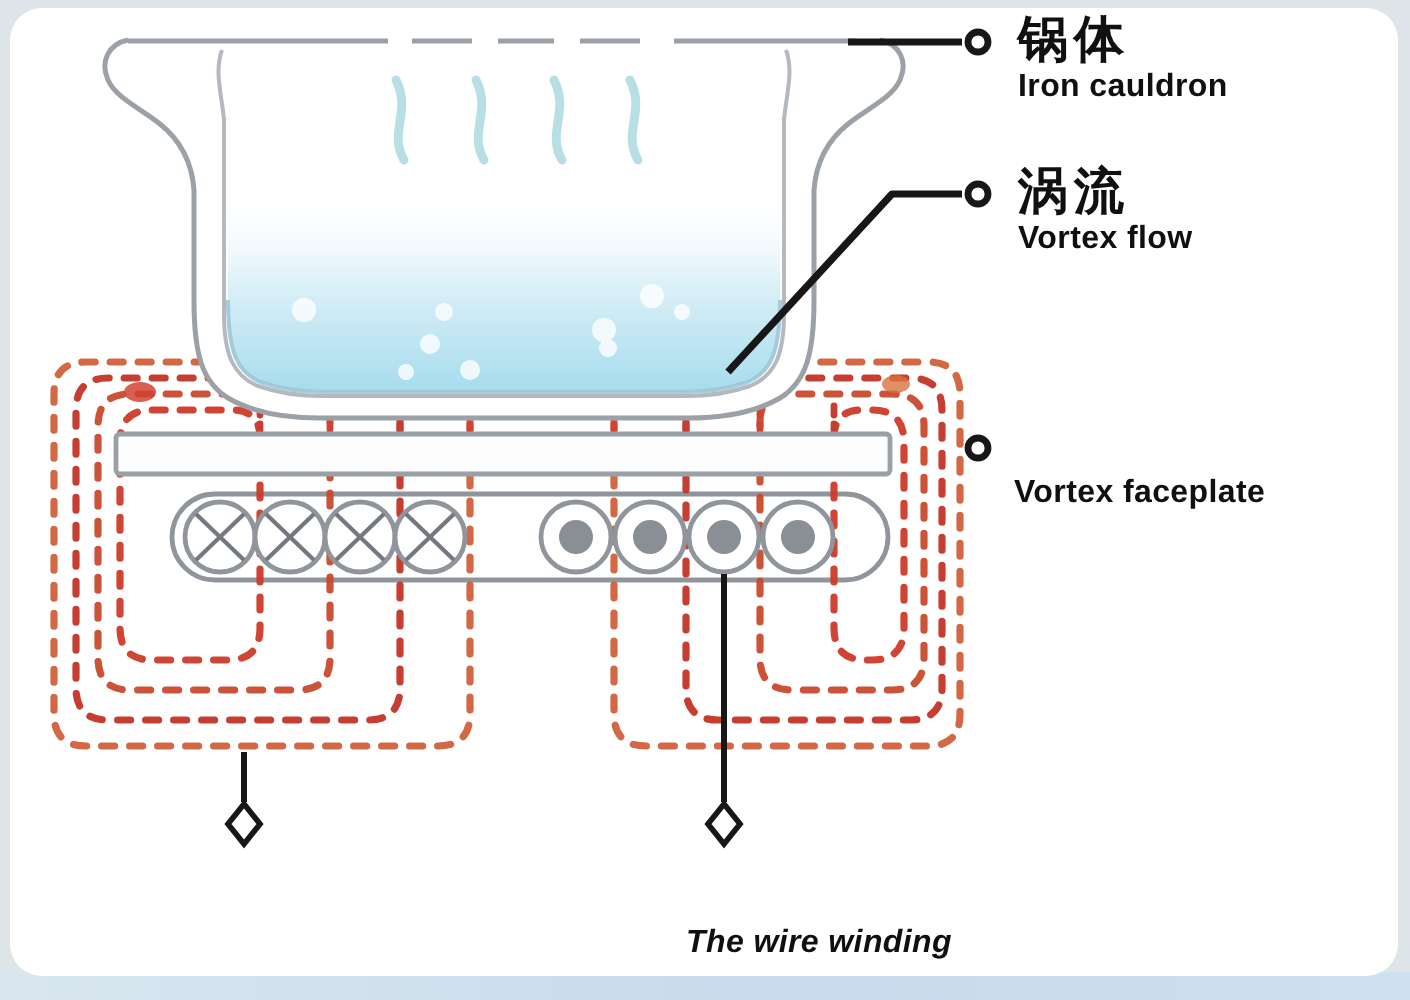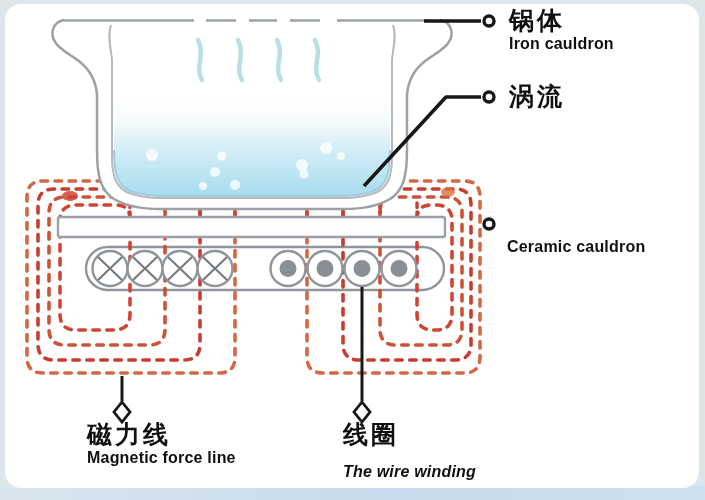--- a/index.html
+++ b/index.html
@@ -132,21 +132,19 @@
       <path stroke-width="2.8" fill="#ffffff" d="M 122,402 L 130,412 L 122,422 L 114,412 Z"></path>
       <path stroke-width="3" d="M 362,287 L 362,401"></path>
       <path stroke-width="2.8" fill="#ffffff" d="M 362,402 L 370,412 L 362,422 L 354,412 Z"></path>
     </g>
   </svg>
 
   <div class="lbl zh" style="left:509px;top:7px;">锅体</div>
   <div class="lbl en" style="left:509px;top:36px;">Iron cauldron</div>
 
   <div class="lbl zh" style="left:509px;top:83px;text-align:center;">涡流</div>
+  <div class="lbl en" style="left:509px;top:112px;">Vortex flow</div>
 
-  <div class="lbl en" style="left:507px;top:239px;">Ceramic cauldron</div>
+  <div class="lbl en" style="left:507px;top:239px;">Vortex faceplate</div>
 
-  <div class="lbl zh" style="left:87px;top:421px;">磁力线</div>
-  <div class="lbl en" style="left:87px;top:450px;">Magnetic force line</div>
 
-  <div class="lbl zh" style="left:343px;top:421px;">线圈</div>
   <div class="lbl en" style="left:343px;top:464px;font-style:italic;">The wire winding</div>
 </div>
 
 </body></html>

